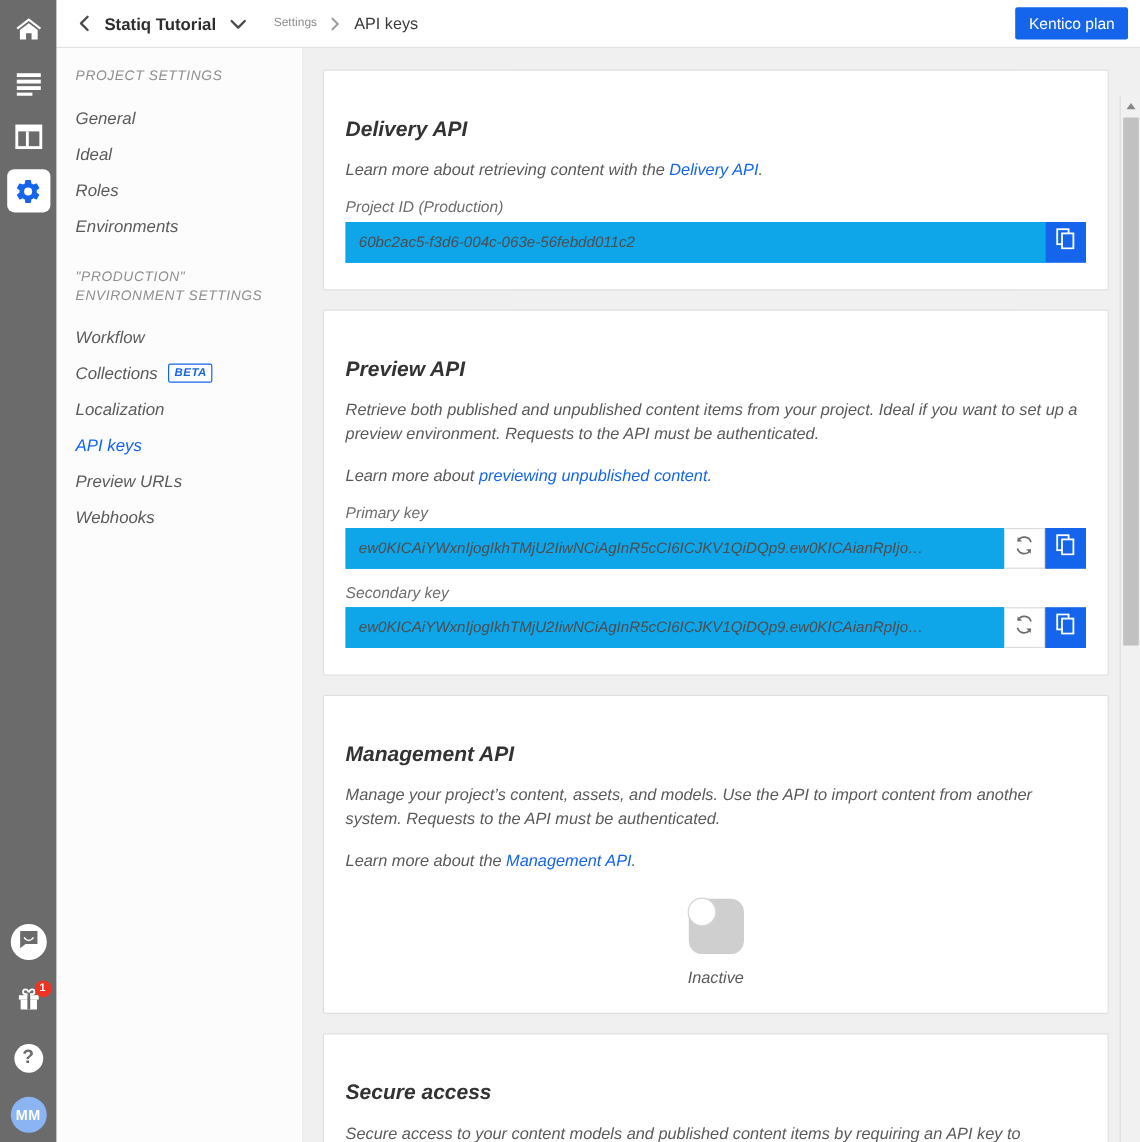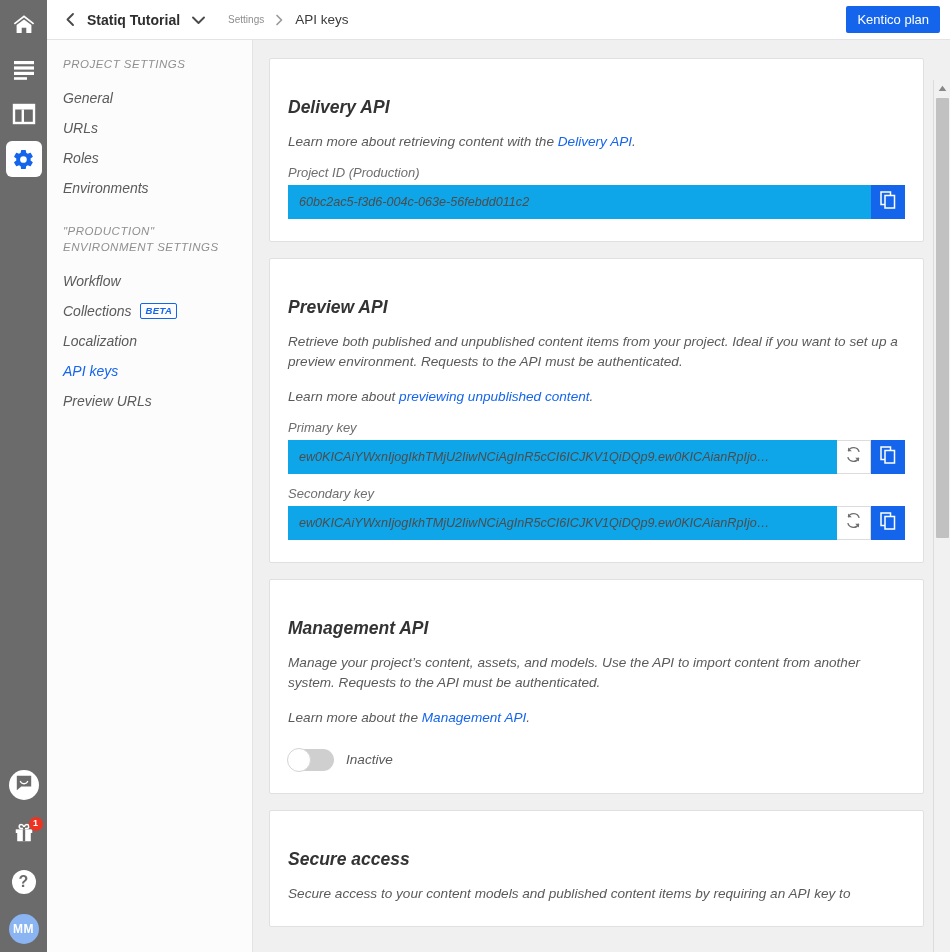--- a/index.html
+++ b/index.html
@@ -121,21 +121,21 @@
     min-width: 0;
   }
   .icon-btn {
     width: 34px; flex: 0 0 34px; display:flex; align-items:center; justify-content:center;
     cursor:pointer;
   }
   .icon-btn.plain { background:#fff; border:1px solid #dcdcdc; border-left:none; color:#6e6e6e; }
   .icon-btn.blue { background:#1565ec; color:#fff; margin-left: 0; }
 
   
-  .toggle-row { display:flex; align-items:center; gap: 12px; margin-top: 20px; }
+  .toggle-row { display:flex; align-items:center; gap: 12px; margin-top: 20px; flex-direction: column; }
   .toggle {
     width: 46px; height: 22px; border-radius: 11px; background:#cfcfcf;
     position: relative; cursor:pointer; flex: 0 0 46px;
   }
   .toggle .knob {
     position:absolute; top: -1px; left: -1px; width: 24px; height: 24px;
     border-radius:50%; background:#fff; border: 1px solid #d4d4d4;
   }
   .toggle-label { font-size: 13.6px; color:#5a5a5a; }
 
@@ -264,21 +264,21 @@
 
     <div class="body">
 
       <div class="side">
         <div class="side-head">PROJECT SETTINGS</div>
 
         <div class="side-item">
           <span>General</span>
         </div>
         <div class="side-item">
-          <span>URLs</span>
+          <span>Ideal</span>
         </div>
         <div class="side-item">
           <span>Roles</span>
         </div>
         <div class="side-item">
           <span>Environments</span>
         </div>
 
         <div class="side-head second">
           <div>"PRODUCTION"</div>
@@ -293,20 +293,23 @@
           <span class="beta">BETA</span>
         </div>
         <div class="side-item">
           <span>Localization</span>
         </div>
         <div class="side-item active">
           <span>API keys</span>
         </div>
         <div class="side-item">
           <span>Preview URLs</span>
+        </div>
+        <div class="side-item">
+          <span>Webhooks</span>
         </div>
       </div>
 
       <div class="content">
 
         <div class="card">
           <h2>Delivery API</h2>
           <p>
             <span>Learn more about retrieving content with the </span><a class="link">Delivery API</a><span>.</span>
           </p>

